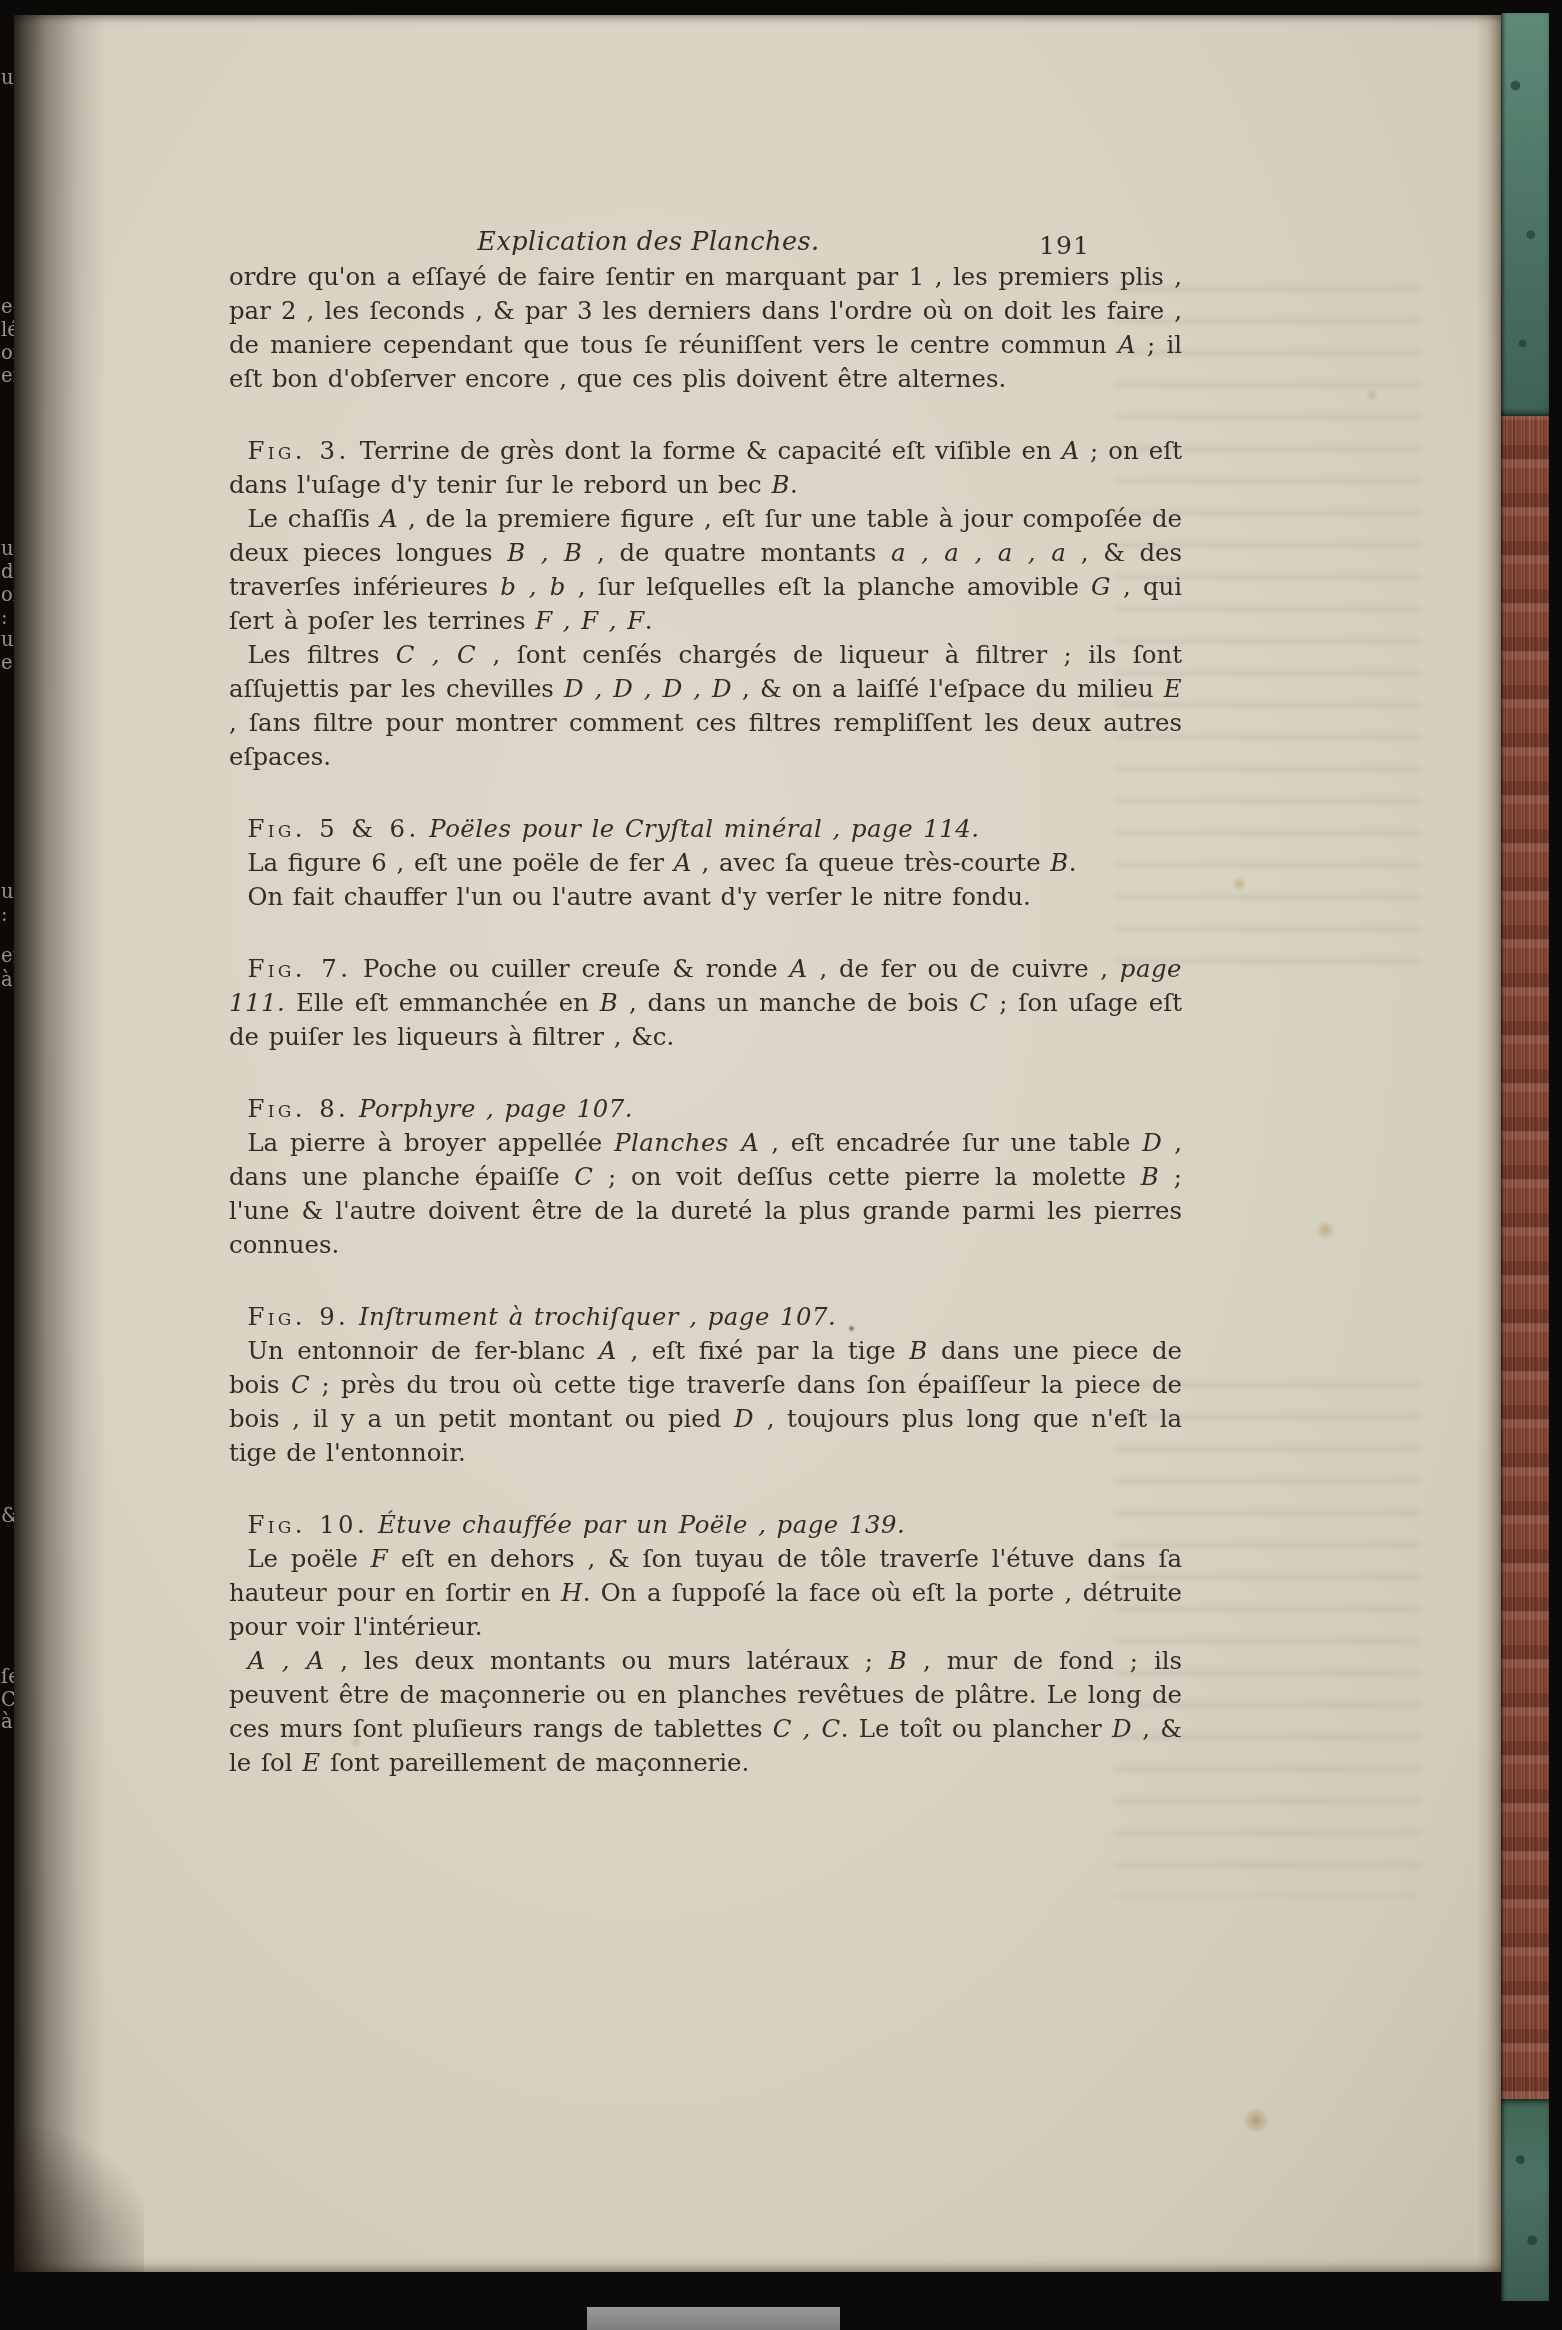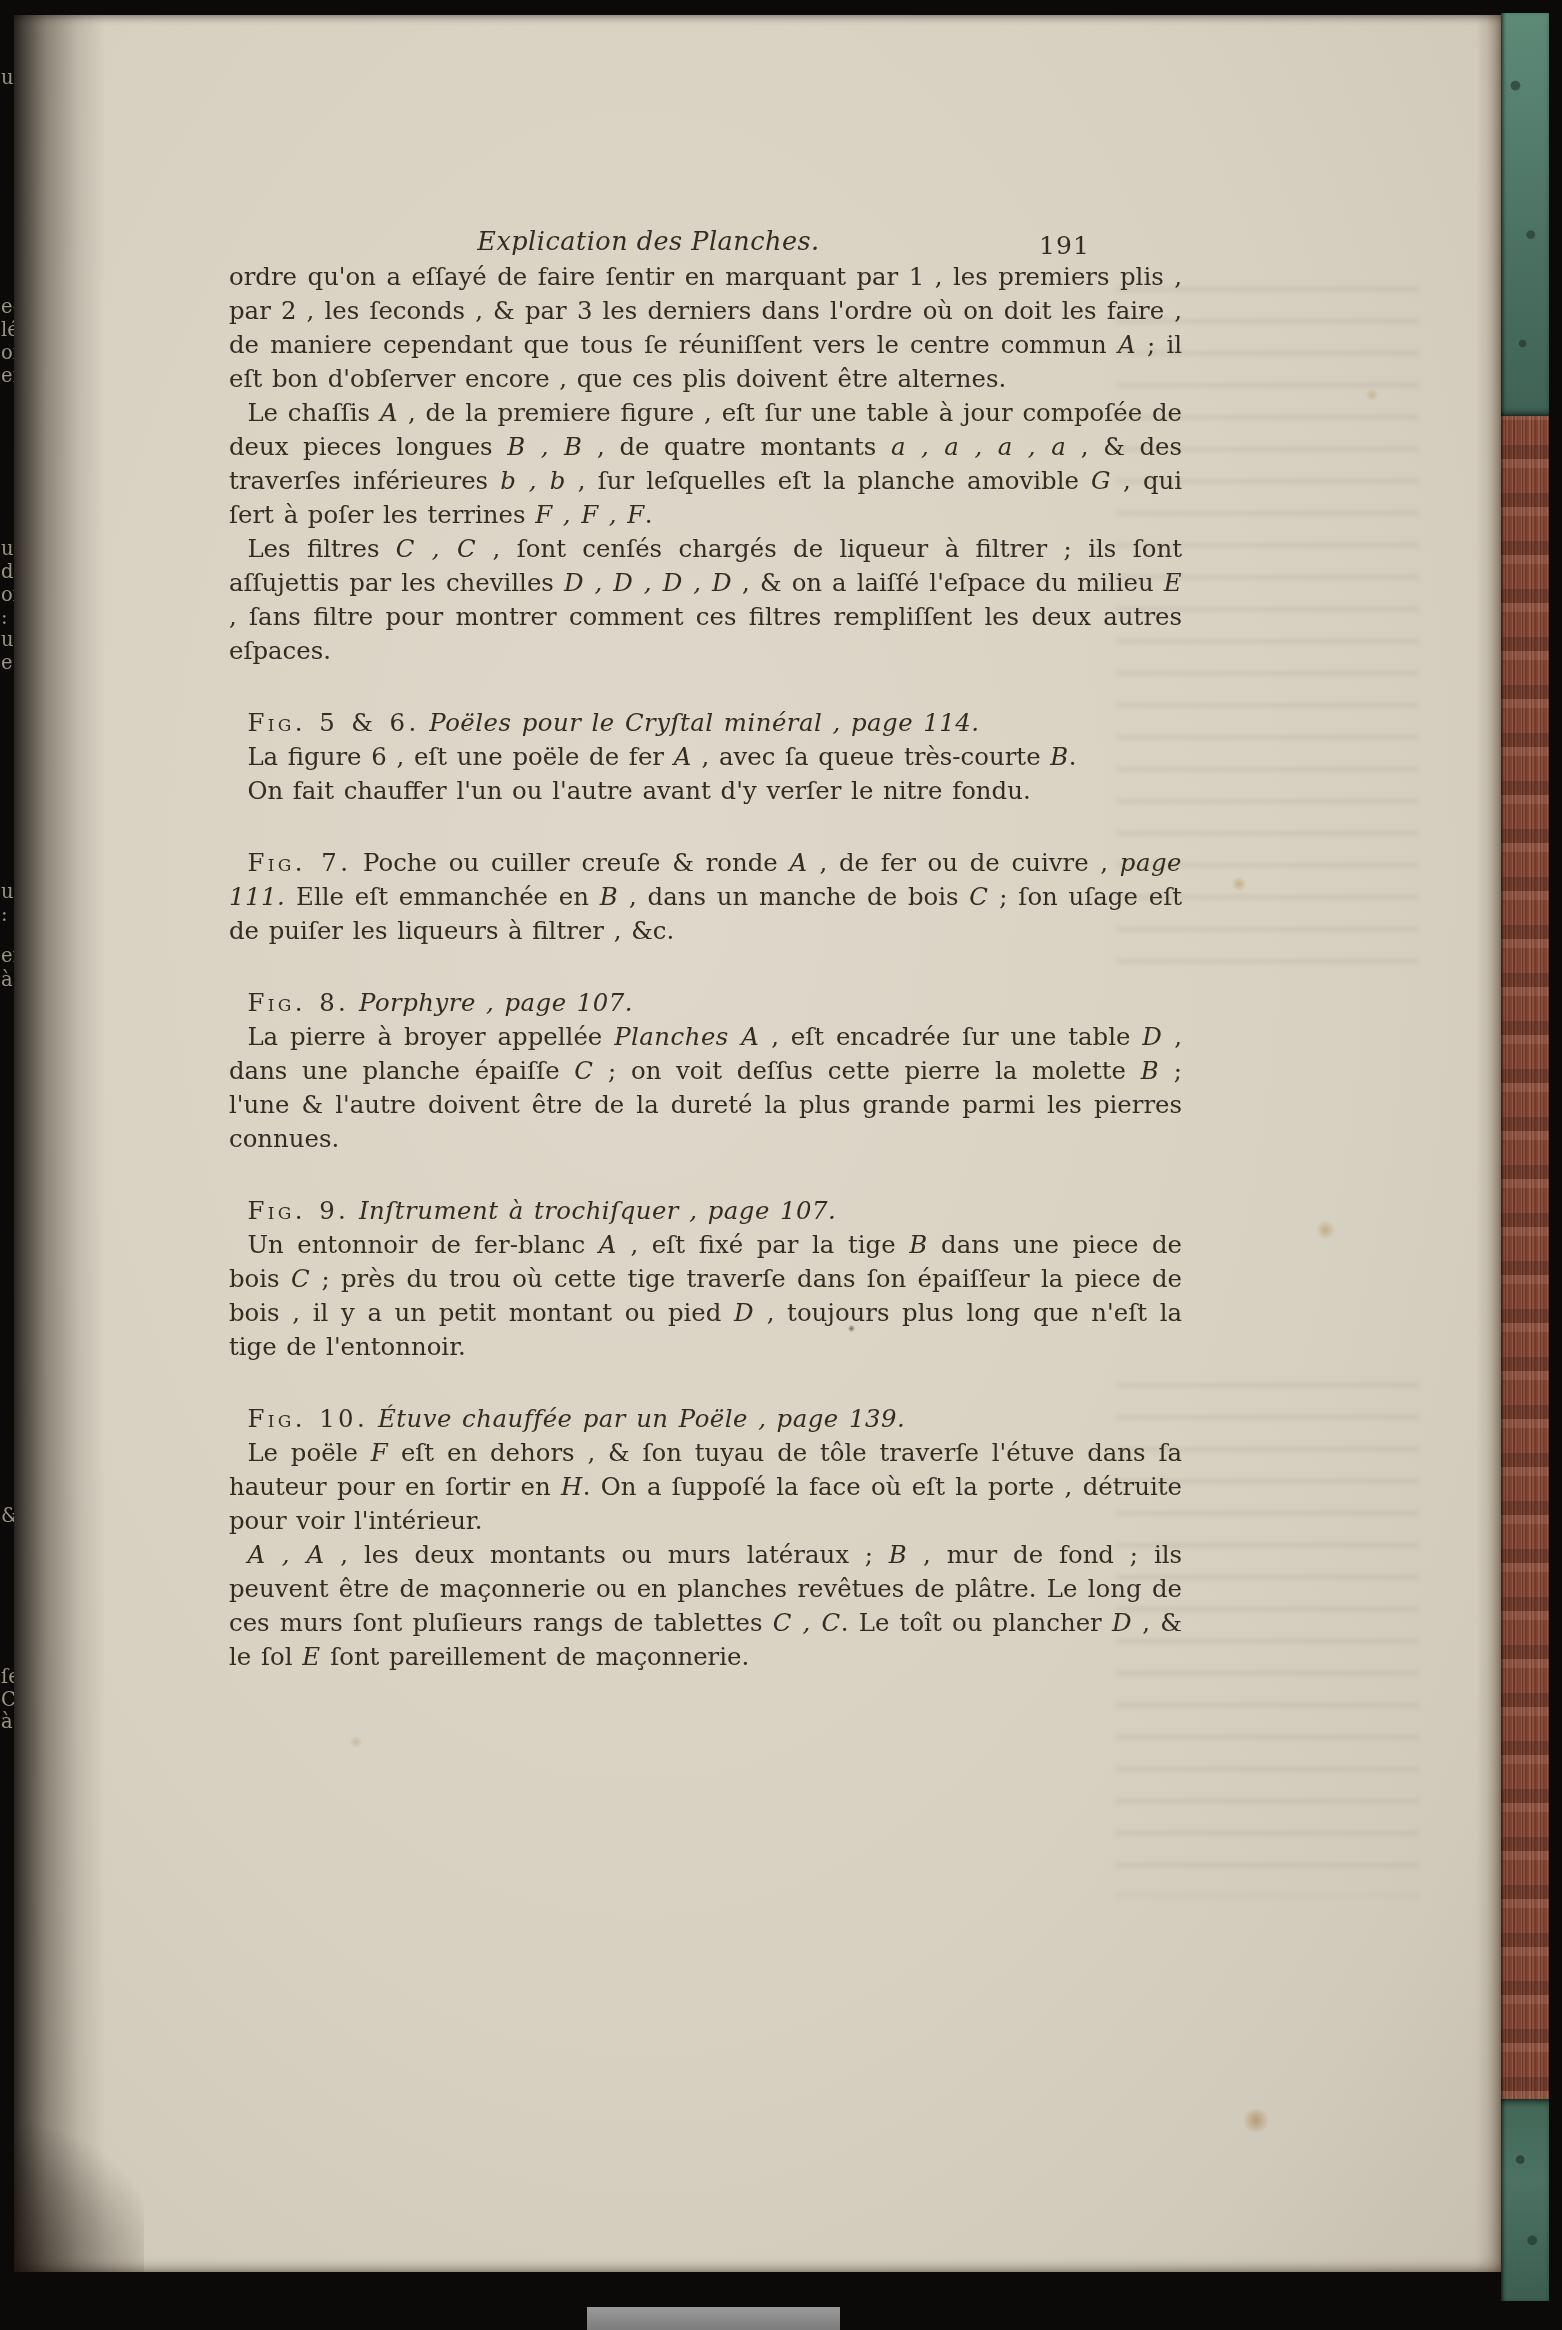--- a/index.html
+++ b/index.html
@@ -150,20 +150,21 @@
     <div class="stain s5"></div>
     <div class="stain s6"></div>
 
     <div class="header-row">
       <div class="running-title">Explication des Planches.</div>
       <div class="folio">191</div>
     </div>
 
     <div class="content">
         <p class="body noindent">ordre qu'on a eſſayé de faire ſentir en marquant par 1 , les premiers plis , par 2 , les ſeconds , &amp; par 3 les derniers dans l'ordre où on doit les faire , de maniere cependant que tous ſe réuniſſent vers le centre commun <i>A</i> ; il eſt bon d'obſerver encore , que ces plis doivent être alternes.</p>
+        <p class="fig"><span class="fig-label">Fig. 3.</span> Terrine de grès dont la forme &amp; capacité eſt viſible en <i>A</i> ; on eſt dans l'uſage d'y tenir ſur le rebord un bec <i>B</i>.</p>
         <p class="body">Le chaſſis <i>A</i> , de la premiere figure , eſt ſur une table à jour compoſée de deux pieces longues <i>B , B</i> , de quatre montants <i>a , a , a , a</i> , &amp; des traverſes inférieures <i>b , b</i> , ſur leſquelles eſt la planche amovible <i>G</i> , qui ſert à poſer les terrines <i>F , F , F</i>.</p>
         <p class="body">Les filtres <i>C , C</i> , ſont cenſés chargés de liqueur à filtrer ; ils ſont aſſujettis par les chevilles <i>D , D , D , D</i> , &amp; on a laiſſé l'eſpace du milieu <i>E</i> , ſans filtre pour montrer comment ces filtres rempliſſent les deux autres eſpaces.</p>
         <p class="fig"><span class="fig-label">Fig. 5 &amp; 6.</span> <i>Poëles pour le Cryſtal minéral , page 114.</i></p>
         <p class="body">La figure 6 , eſt une poële de fer <i>A</i> , avec ſa queue très-courte <i>B</i>.</p>
         <p class="body">On fait chauffer l'un ou l'autre avant d'y verſer le nitre fondu.</p>
         <p class="fig"><span class="fig-label">Fig. 7.</span> Poche ou cuiller creuſe &amp; ronde <i>A</i> , de fer ou de cuivre , <i>page 111.</i> Elle eſt emmanchée en <i>B</i> , dans un manche de bois <i>C</i> ; ſon uſage eſt de puiſer les liqueurs à filtrer , &amp;c.</p>
         <p class="fig"><span class="fig-label">Fig. 8.</span> <i>Porphyre , page 107.</i></p>
         <p class="body">La pierre à broyer appellée <i>Planches A</i> , eſt encadrée ſur une table <i>D</i> , dans une planche épaiſſe <i>C</i> ; on voit deſſus cette pierre la molette <i>B</i> ; l'une &amp; l'autre doivent être de la dureté la plus grande parmi les pierres connues.</p>
         <p class="fig"><span class="fig-label">Fig. 9.</span> <i>Inſtrument à trochiſquer , page 107.</i></p>
         <p class="body">Un entonnoir de fer-blanc <i>A</i> , eſt fixé par la tige <i>B</i> dans une piece de bois <i>C</i> ; près du trou où cette tige traverſe dans ſon épaiſſeur la piece de bois , il y a un petit montant ou pied <i>D</i> , toujours plus long que n'eſt la tige de l'entonnoir.</p>

